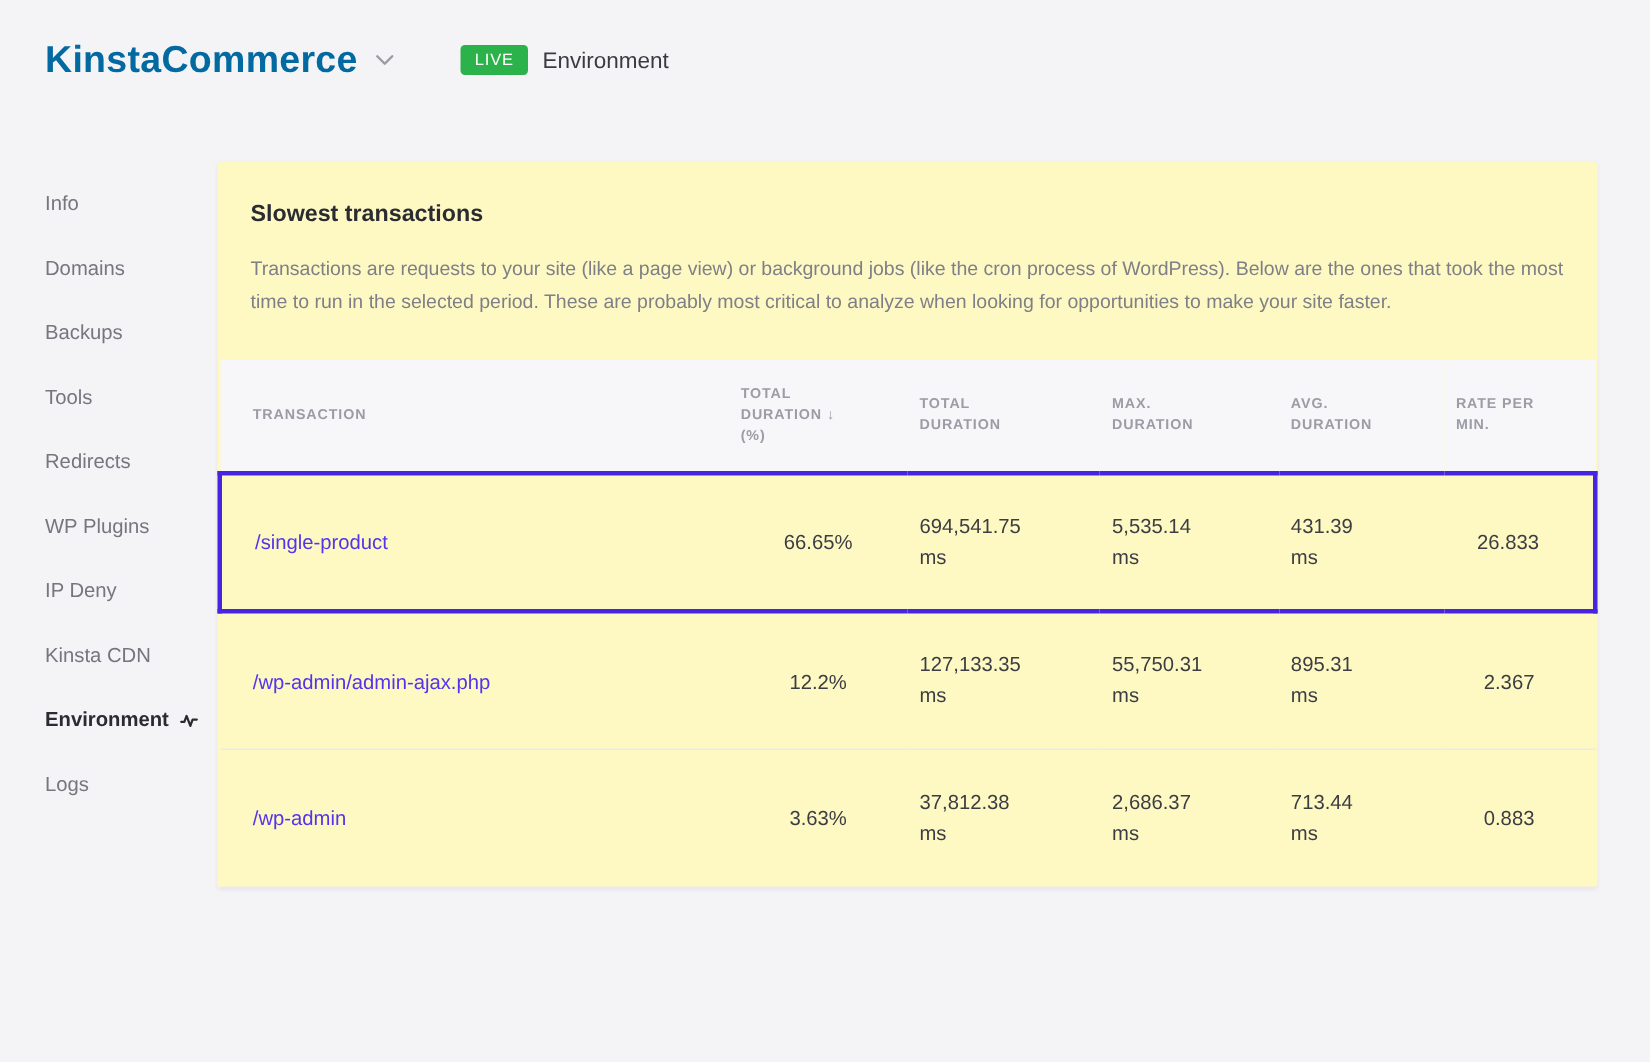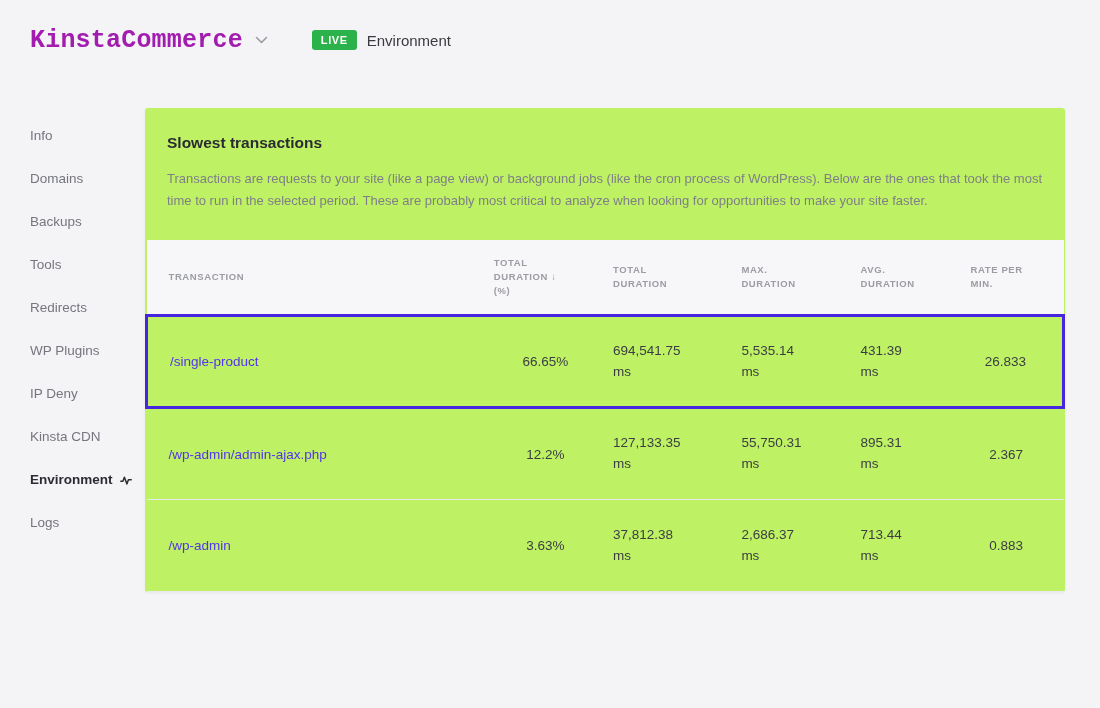--- a/index.html
+++ b/index.html
@@ -25,36 +25,35 @@
   .top-header{
     height:80px;
     display:flex;
     align-items:center;
     padding:0 32px 0 30px;
   }
   .site-title{
     font-size:25px;
     font-weight:700;
     letter-spacing:.2px;
-    color:#a21caf;
-    font-family:Liberation Mono, monospace;
+    color:#0369a1;
   }
   .site-chevron{
     color:#9a9ba3;
     margin-left:12px;
     display:inline-flex;
     align-items:center;
     cursor:pointer;
   }
   .env-group{display:flex;align-items:center;margin-left:44px;}
   .live-badge{
     background:var(--green);
     color:#fff;
     font-size:11px;
-    font-weight:700;
+    font-weight:400;
     letter-spacing:.6px;
     padding:4px 9px;
     border-radius:3px;
   }
   .env-label{font-size:15px;color:#3a3b41;margin-left:10px;}
   .change-env-btn{
     margin-left:auto;
     display:flex;
     align-items:center;
     gap:28px;
@@ -83,21 +82,21 @@
     align-items:center;
     gap:7px;
     white-space:nowrap;
   }
   .side-item.active{color:#2b2c32;font-weight:700;}
   .mon-icon{display:inline-flex;align-items:center;}
 
   
   .card{
     flex:1;
-    background:#bef264;
+    background:#fef9c3;
     border-radius:3px;
     box-shadow:0 1px 3px rgba(24,24,40,.06);
   }
   .card-head{padding:26px 22px 28px 22px;}
   .card-title{font-size:15.5px;font-weight:700;color:#2b2c32;margin-bottom:16px;}
   .card-desc{
     font-size:13px;
     line-height:1.68;
     color:var(--desc-text);
     max-width:880px;

